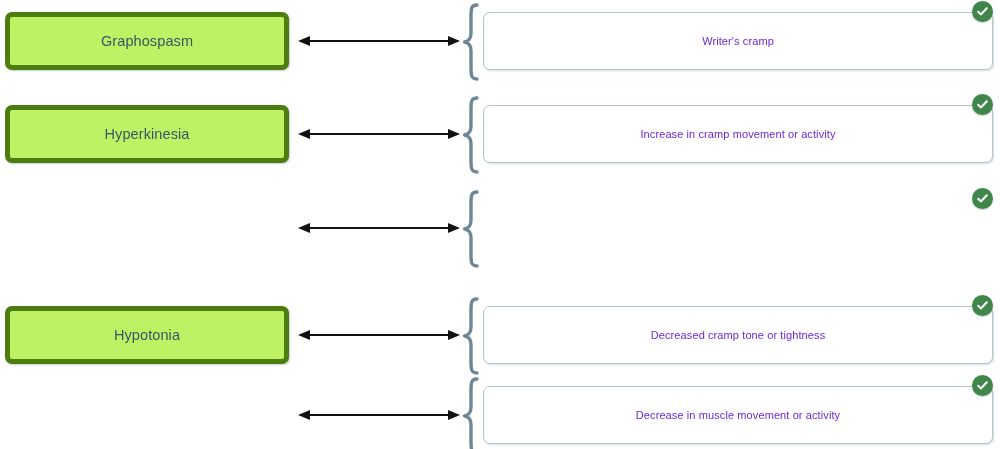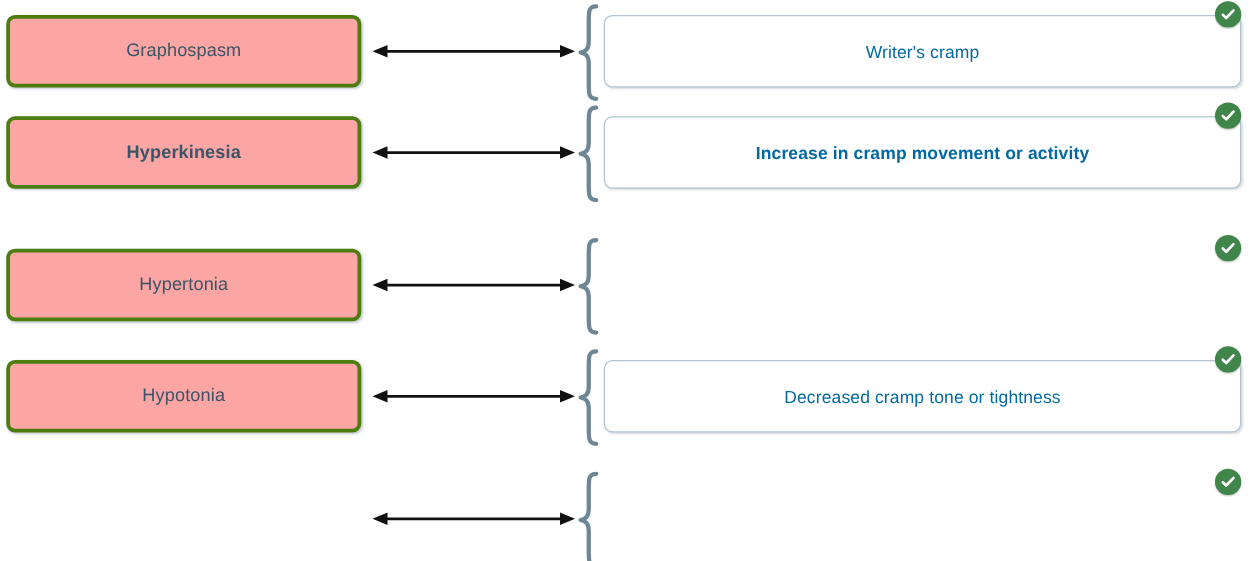--- a/index.html
+++ b/index.html
@@ -31,22 +31,22 @@
   }
 
   
   .term-box {
     position: absolute;
     left: 5px;
     top: 2px;
     width: 284px;
     height: 58px;
     box-sizing: border-box;
-    background: #fca5a5;
-    border: 3px solid #4d7c0f;
+    background: #bef264;
+    border: 5px solid #4d7c0f;
     border-radius: 7px;
     box-shadow: 1px 1px 2px rgba(90,110,125,0.35);
     display: flex;
     align-items: center;
     justify-content: center;
   }
   .term-label {
     font-size: 14.5px;
     color: #3c5566;
     letter-spacing: 0.1px;
@@ -85,22 +85,22 @@
     box-sizing: border-box;
     background: #ffffff;
     border: 1px solid #b2c5ce;
     border-radius: 7px;
     box-shadow: 1px 1px 2px rgba(120,140,155,0.30);
     display: flex;
     align-items: center;
     justify-content: center;
   }
   .definition-label {
-    font-size: 14px;
-    color: #0369a1;
+    font-size: 11px;
+    color: #6d28d9;
     letter-spacing: 0.1px;
     text-align: center;
     padding: 0 14px;
     line-height: 1.3;
   }
 
   
   .check-badge {
     position: absolute;
     left: 982px;
@@ -147,21 +147,21 @@
     </div>
 
     <div class="check-badge">
       <svg width="13" height="13" viewBox="0 0 13 13" xmlns="http://www.w3.org/2000/svg">
         <path d="M2.2 6.8 L5 9.4 L10.8 3.3" fill="none" stroke="#ffffff" stroke-width="2.1" stroke-linecap="round" stroke-linejoin="round"></path>
       </svg>
     </div>
 
   </div>
 
-  <div class="match-row" style="top: 91px; font-weight: bold;">
+  <div class="match-row" style="top: 103px;">
 
     <div class="term-box">
       <span class="term-label">Hyperkinesia</span>
     </div>
 
     <div class="arrow-wrap">
       <svg class="arrow-svg" width="162" height="16" viewBox="0 0 162 16" xmlns="http://www.w3.org/2000/svg">
         <line x1="9" y1="8" x2="153" y2="8" stroke="#111111" stroke-width="2.2"></line>
         <polygon points="0,8 12,3 12,13" fill="#111111"></polygon>
         <polygon points="162,8 150,3 150,13" fill="#111111"></polygon>
@@ -181,48 +181,45 @@
     <div class="check-badge">
       <svg width="13" height="13" viewBox="0 0 13 13" xmlns="http://www.w3.org/2000/svg">
         <path d="M2.2 6.8 L5 9.4 L10.8 3.3" fill="none" stroke="#ffffff" stroke-width="2.1" stroke-linecap="round" stroke-linejoin="round"></path>
       </svg>
     </div>
 
   </div>
 
   <div class="match-row" style="top: 197px;">
 
-    <div class="term-box">
-      <span class="term-label">Hypertonia</span>
-    </div>
-
-    <div class="arrow-wrap">
-      <svg class="arrow-svg" width="162" height="16" viewBox="0 0 162 16" xmlns="http://www.w3.org/2000/svg">
-        <line x1="9" y1="8" x2="153" y2="8" stroke="#111111" stroke-width="2.2"></line>
-        <polygon points="0,8 12,3 12,13" fill="#111111"></polygon>
-        <polygon points="162,8 150,3 150,13" fill="#111111"></polygon>
-      </svg>
-    </div>
-
-    <div class="brace-wrap">
-      <svg class="brace-svg" width="20" height="78" viewBox="0 0 20 78" xmlns="http://www.w3.org/2000/svg">
-        <path d="M16 2 C 10 2, 10 6, 10 14 L 10 30 C 10 36, 8 38, 3.5 39 C 8 40, 10 42, 10 48 L 10 64 C 10 72, 10 76, 16 76" fill="none" stroke="#6e8796" stroke-width="3.4" stroke-linecap="round" stroke-linejoin="round"></path>
-      </svg>
-    </div>
-
-
-    <div class="check-badge">
-      <svg width="13" height="13" viewBox="0 0 13 13" xmlns="http://www.w3.org/2000/svg">
-        <path d="M2.2 6.8 L5 9.4 L10.8 3.3" fill="none" stroke="#ffffff" stroke-width="2.1" stroke-linecap="round" stroke-linejoin="round"></path>
-      </svg>
-    </div>
-
-  </div>
-
-  <div class="match-row" style="top: 286px;">
+
+    <div class="arrow-wrap">
+      <svg class="arrow-svg" width="162" height="16" viewBox="0 0 162 16" xmlns="http://www.w3.org/2000/svg">
+        <line x1="9" y1="8" x2="153" y2="8" stroke="#111111" stroke-width="2.2"></line>
+        <polygon points="0,8 12,3 12,13" fill="#111111"></polygon>
+        <polygon points="162,8 150,3 150,13" fill="#111111"></polygon>
+      </svg>
+    </div>
+
+    <div class="brace-wrap">
+      <svg class="brace-svg" width="20" height="78" viewBox="0 0 20 78" xmlns="http://www.w3.org/2000/svg">
+        <path d="M16 2 C 10 2, 10 6, 10 14 L 10 30 C 10 36, 8 38, 3.5 39 C 8 40, 10 42, 10 48 L 10 64 C 10 72, 10 76, 16 76" fill="none" stroke="#6e8796" stroke-width="3.4" stroke-linecap="round" stroke-linejoin="round"></path>
+      </svg>
+    </div>
+
+
+    <div class="check-badge">
+      <svg width="13" height="13" viewBox="0 0 13 13" xmlns="http://www.w3.org/2000/svg">
+        <path d="M2.2 6.8 L5 9.4 L10.8 3.3" fill="none" stroke="#ffffff" stroke-width="2.1" stroke-linecap="round" stroke-linejoin="round"></path>
+      </svg>
+    </div>
+
+  </div>
+
+  <div class="match-row" style="top: 304px;">
 
     <div class="term-box">
       <span class="term-label">Hypotonia</span>
     </div>
 
     <div class="arrow-wrap">
       <svg class="arrow-svg" width="162" height="16" viewBox="0 0 162 16" xmlns="http://www.w3.org/2000/svg">
         <line x1="9" y1="8" x2="153" y2="8" stroke="#111111" stroke-width="2.2"></line>
         <polygon points="0,8 12,3 12,13" fill="#111111"></polygon>
         <polygon points="162,8 150,3 150,13" fill="#111111"></polygon>
@@ -257,20 +254,23 @@
         <polygon points="162,8 150,3 150,13" fill="#111111"></polygon>
       </svg>
     </div>
 
     <div class="brace-wrap">
       <svg class="brace-svg" width="20" height="78" viewBox="0 0 20 78" xmlns="http://www.w3.org/2000/svg">
         <path d="M16 2 C 10 2, 10 6, 10 14 L 10 30 C 10 36, 8 38, 3.5 39 C 8 40, 10 42, 10 48 L 10 64 C 10 72, 10 76, 16 76" fill="none" stroke="#6e8796" stroke-width="3.4" stroke-linecap="round" stroke-linejoin="round"></path>
       </svg>
     </div>
 
+    <div class="definition-box">
+      <span class="definition-label">Decrease in muscle movement or activity</span>
+    </div>
 
     <div class="check-badge">
       <svg width="13" height="13" viewBox="0 0 13 13" xmlns="http://www.w3.org/2000/svg">
         <path d="M2.2 6.8 L5 9.4 L10.8 3.3" fill="none" stroke="#ffffff" stroke-width="2.1" stroke-linecap="round" stroke-linejoin="round"></path>
       </svg>
     </div>
 
   </div>
 </div>
 

